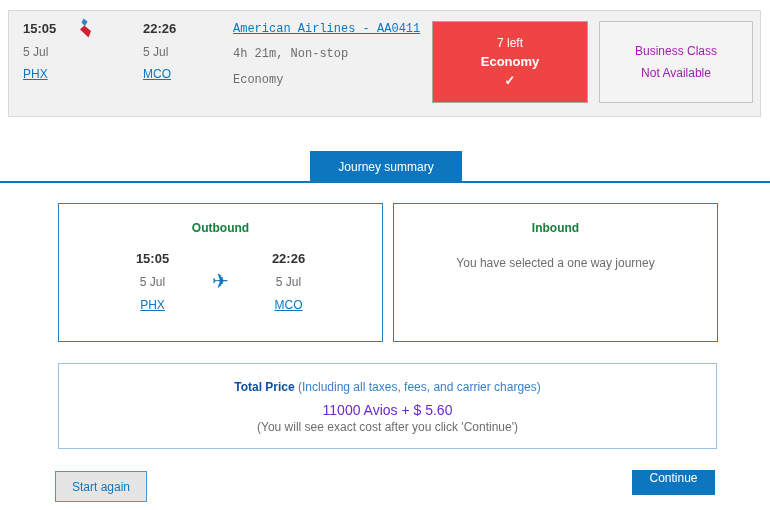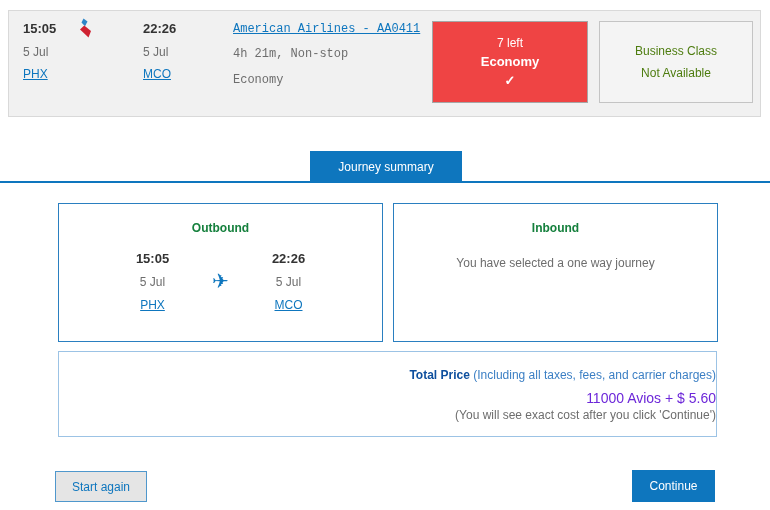--- a/index.html
+++ b/index.html
@@ -23,21 +23,21 @@
   .info-col .irow3 { margin-top:12px; }
   .aa-logo { position:absolute; left:66px; top:7px; }
 
   .econ-cell { position:absolute; left:423px; top:10px; width:156px; height:82px;
                background:#ef4444; border:1px solid #a6a6a6; color:#ffffff;
                display:flex; flex-direction:column; align-items:center; justify-content:center;
                gap:4px; font-size:12px; cursor:pointer; }
   .econ-cell .cabin { font-weight:bold; font-size:13px; }
   .econ-cell .check { font-size:13px; font-weight:bold; }
   .busi-cell { position:absolute; left:590px; top:10px; width:154px; height:82px;
-               background:#f4f4f4; border:1px solid #c4c4c4; color:#4d7c0f;
+               background:#f4f4f4; border:1px solid #c4c4c4; color:#a21caf;
                display:flex; flex-direction:column; align-items:center; justify-content:center;
                gap:8px; font-size:12px; }
 
   
   .journey-tab { position:absolute; left:310px; top:151px; width:152px; height:31px;
                  background:#0e76be; color:#ffffff; font-size:12px;
                  display:flex; align-items:center; justify-content:center; cursor:pointer; z-index:2; }
   .tab-line { position:absolute; left:0; top:181px; width:770px; height:2px; background:#0e76be; }
 
   
@@ -48,34 +48,34 @@
   .card-title { text-align:center; margin-top:17px; font-size:12px; font-weight:bold; color:#15803d; }
   .journey-row { display:flex; justify-content:center; gap:27px; margin-top:16px; }
   .jcol { width:60px; text-align:center; font-size:12px; color:#6d6d6d; }
   .jcol .time { font-size:13px; font-weight:bold; color:#333333; }
   .jcol .date { margin-top:9px; }
   .jcol .airport { margin-top:9px; }
   .plane-icon { color:#0e76be; font-size:20px; margin-top:18px; width:22px; text-align:center; }
   .inbound-msg { text-align:center; margin-top:21px; font-size:12px; color:#6d6d6d; }
 
   
-  .price-box { position:absolute; left:58px; top:351px; width:659px; height:86px;
-               border:1px solid #9cc3e5; background:#ffffff; text-align:right; }
+  .price-box { position:absolute; left:58px; top:363px; width:659px; height:86px;
+               border:1px solid #9cc3e5; background:#ffffff; text-align:center; }
   .price-title { margin-top:16px; font-size:12px; color:#3b7fc4; }
   .price-title .bold { color:#0d4f9e; font-weight:bold; }
   .price-amount { margin-top:8px; font-size:14px; color:#6d28d9; }
   .price-note { margin-top:2px; font-size:12px; color:#6d6d6d; }
 
   
   .btn-start { position:absolute; left:55px; top:471px; width:92px; height:31px;
                background:#e5e5e5; border:1px solid #4f97cc; color:#0e76be; font-size:12px;
                display:flex; align-items:center; justify-content:center; cursor:pointer; }
-  .btn-continue { position:absolute; left:632px; top:470px; width:83px; height:32px;
+  .btn-continue { position:absolute; left:632px; top:470px; width:83px; height:25px;
                   background:#0e76be; border:1px solid #0e76be; color:#ffffff; font-size:12px;
-                  display:flex; align-items:center; justify-content:center; cursor:pointer; }
+                  display:flex; align-items:flex-start; justify-content:center; cursor:pointer; }
 </style>
 </head>
 <body>
 
 <div class="page">
 
   <div class="flight-bar">
 
     <div class="col dep-col">
       <div class="row-time">15:05</div>

